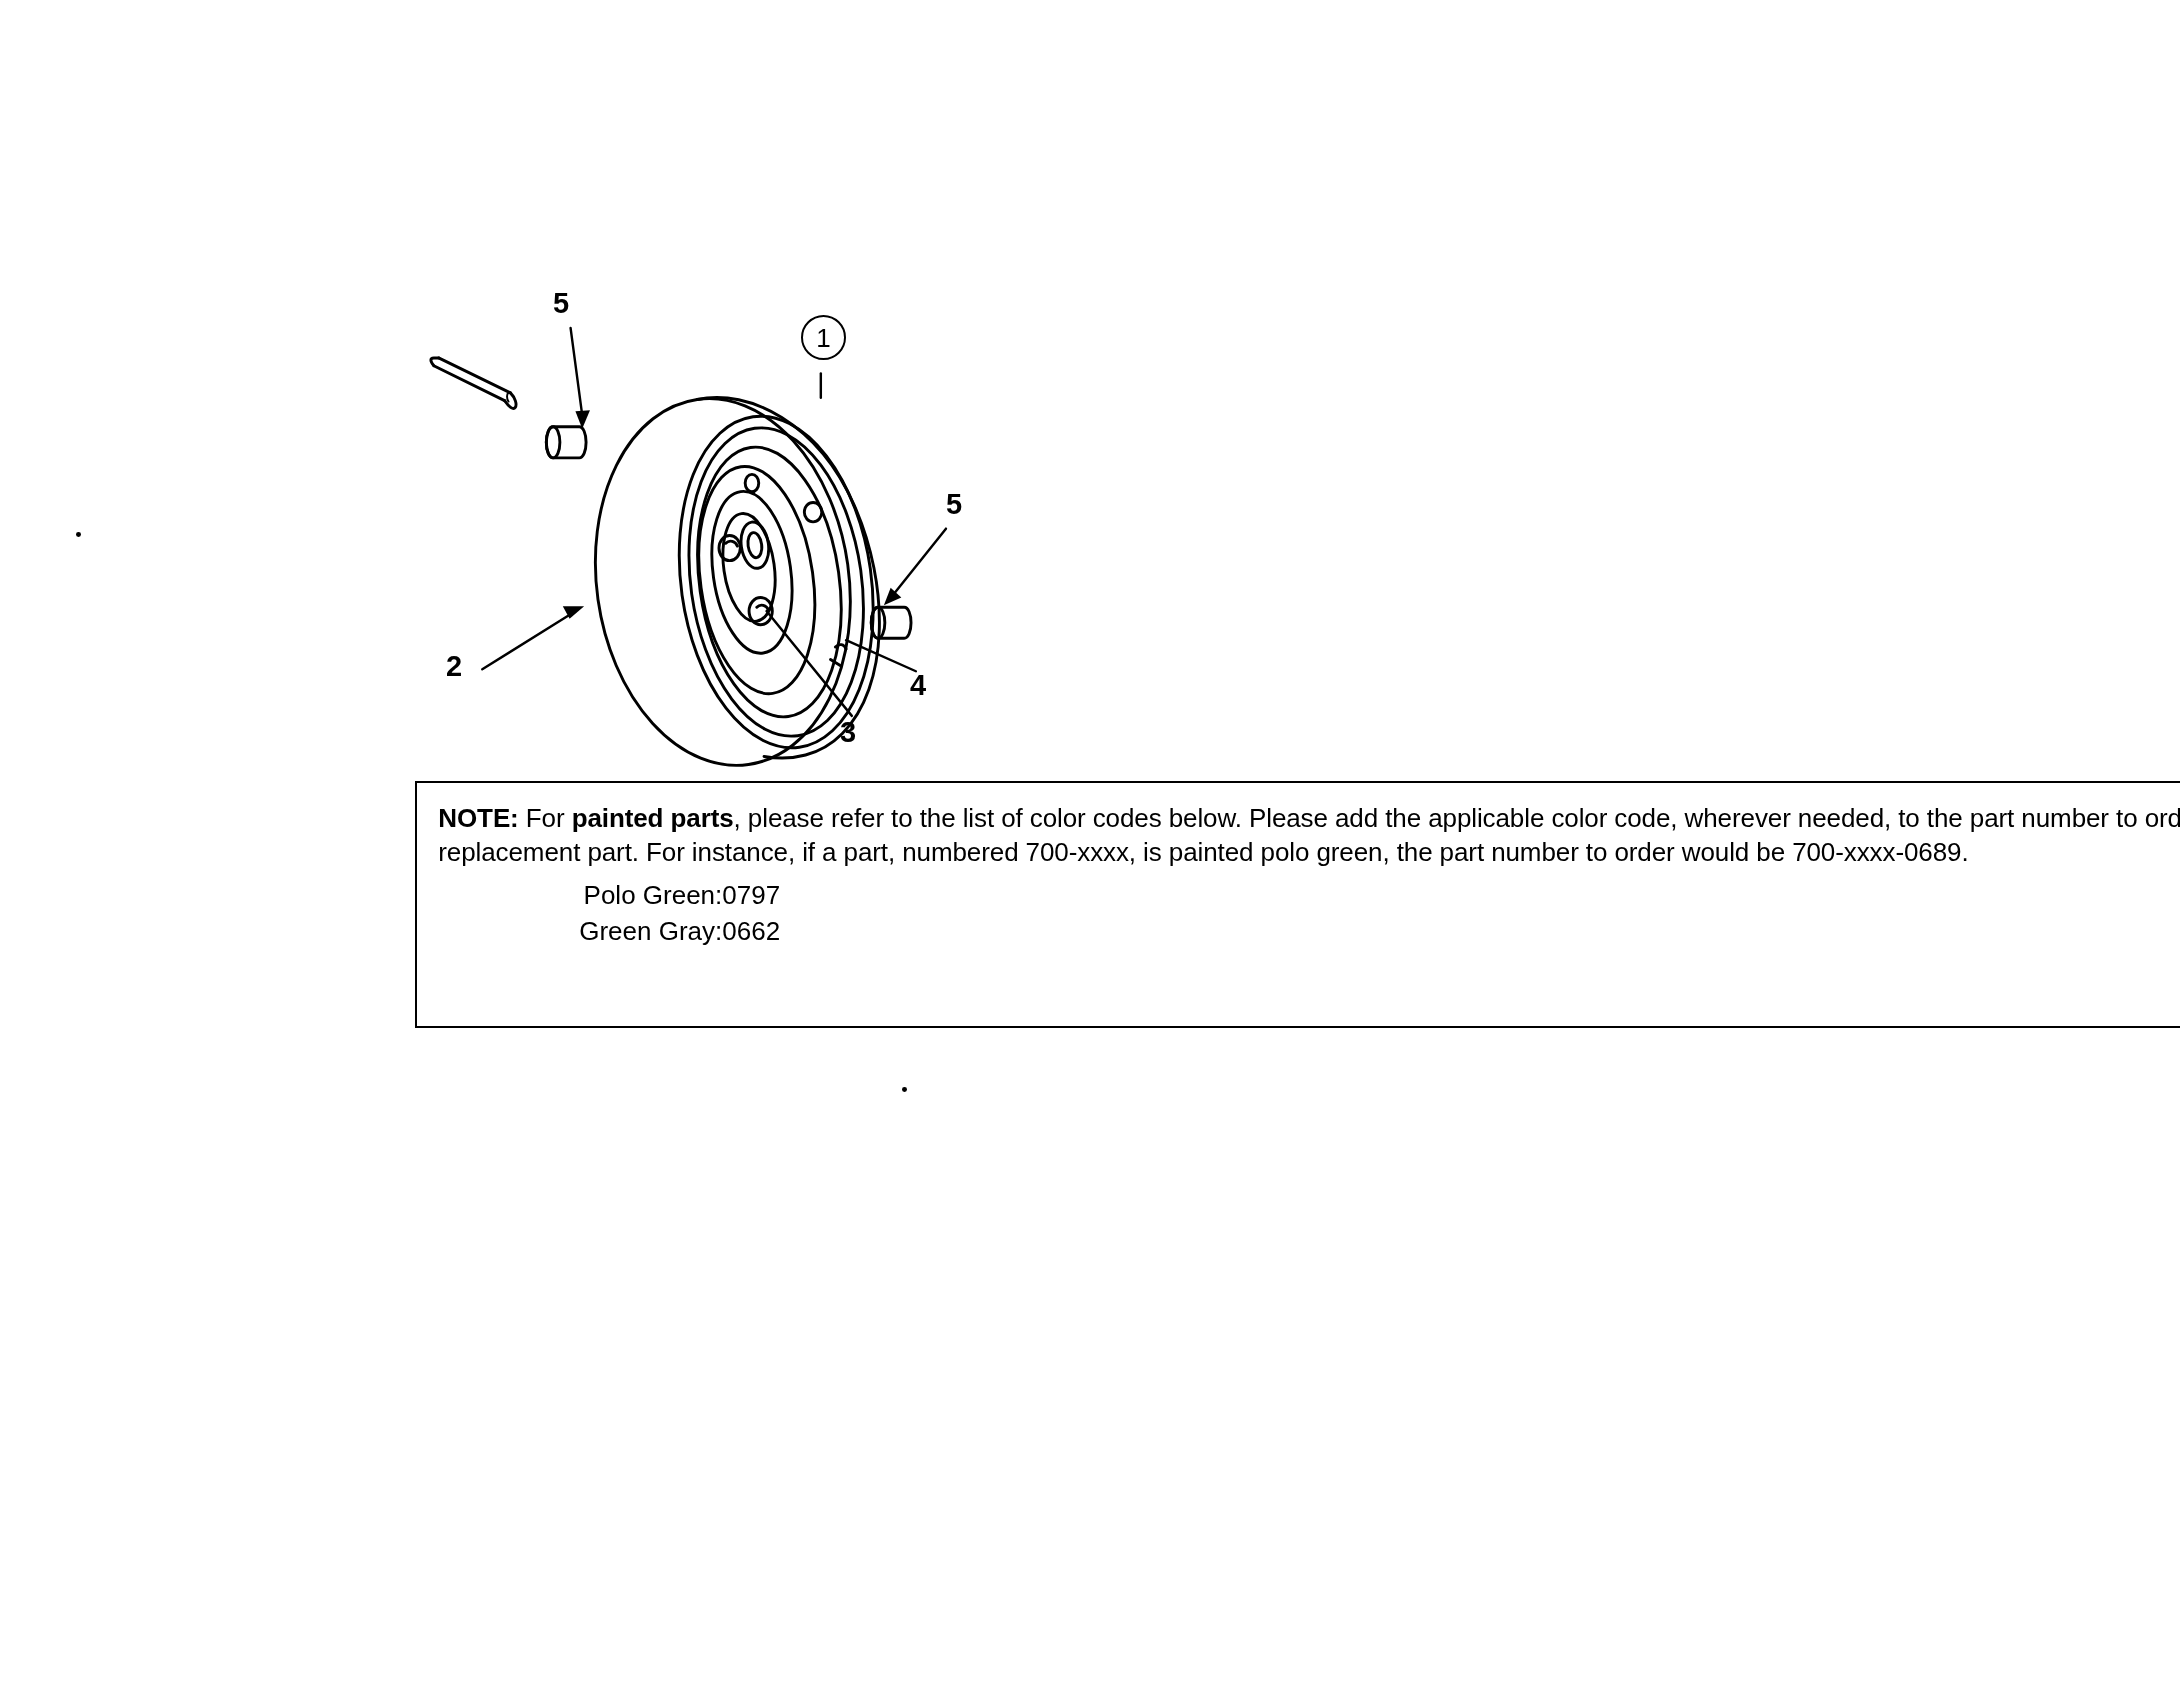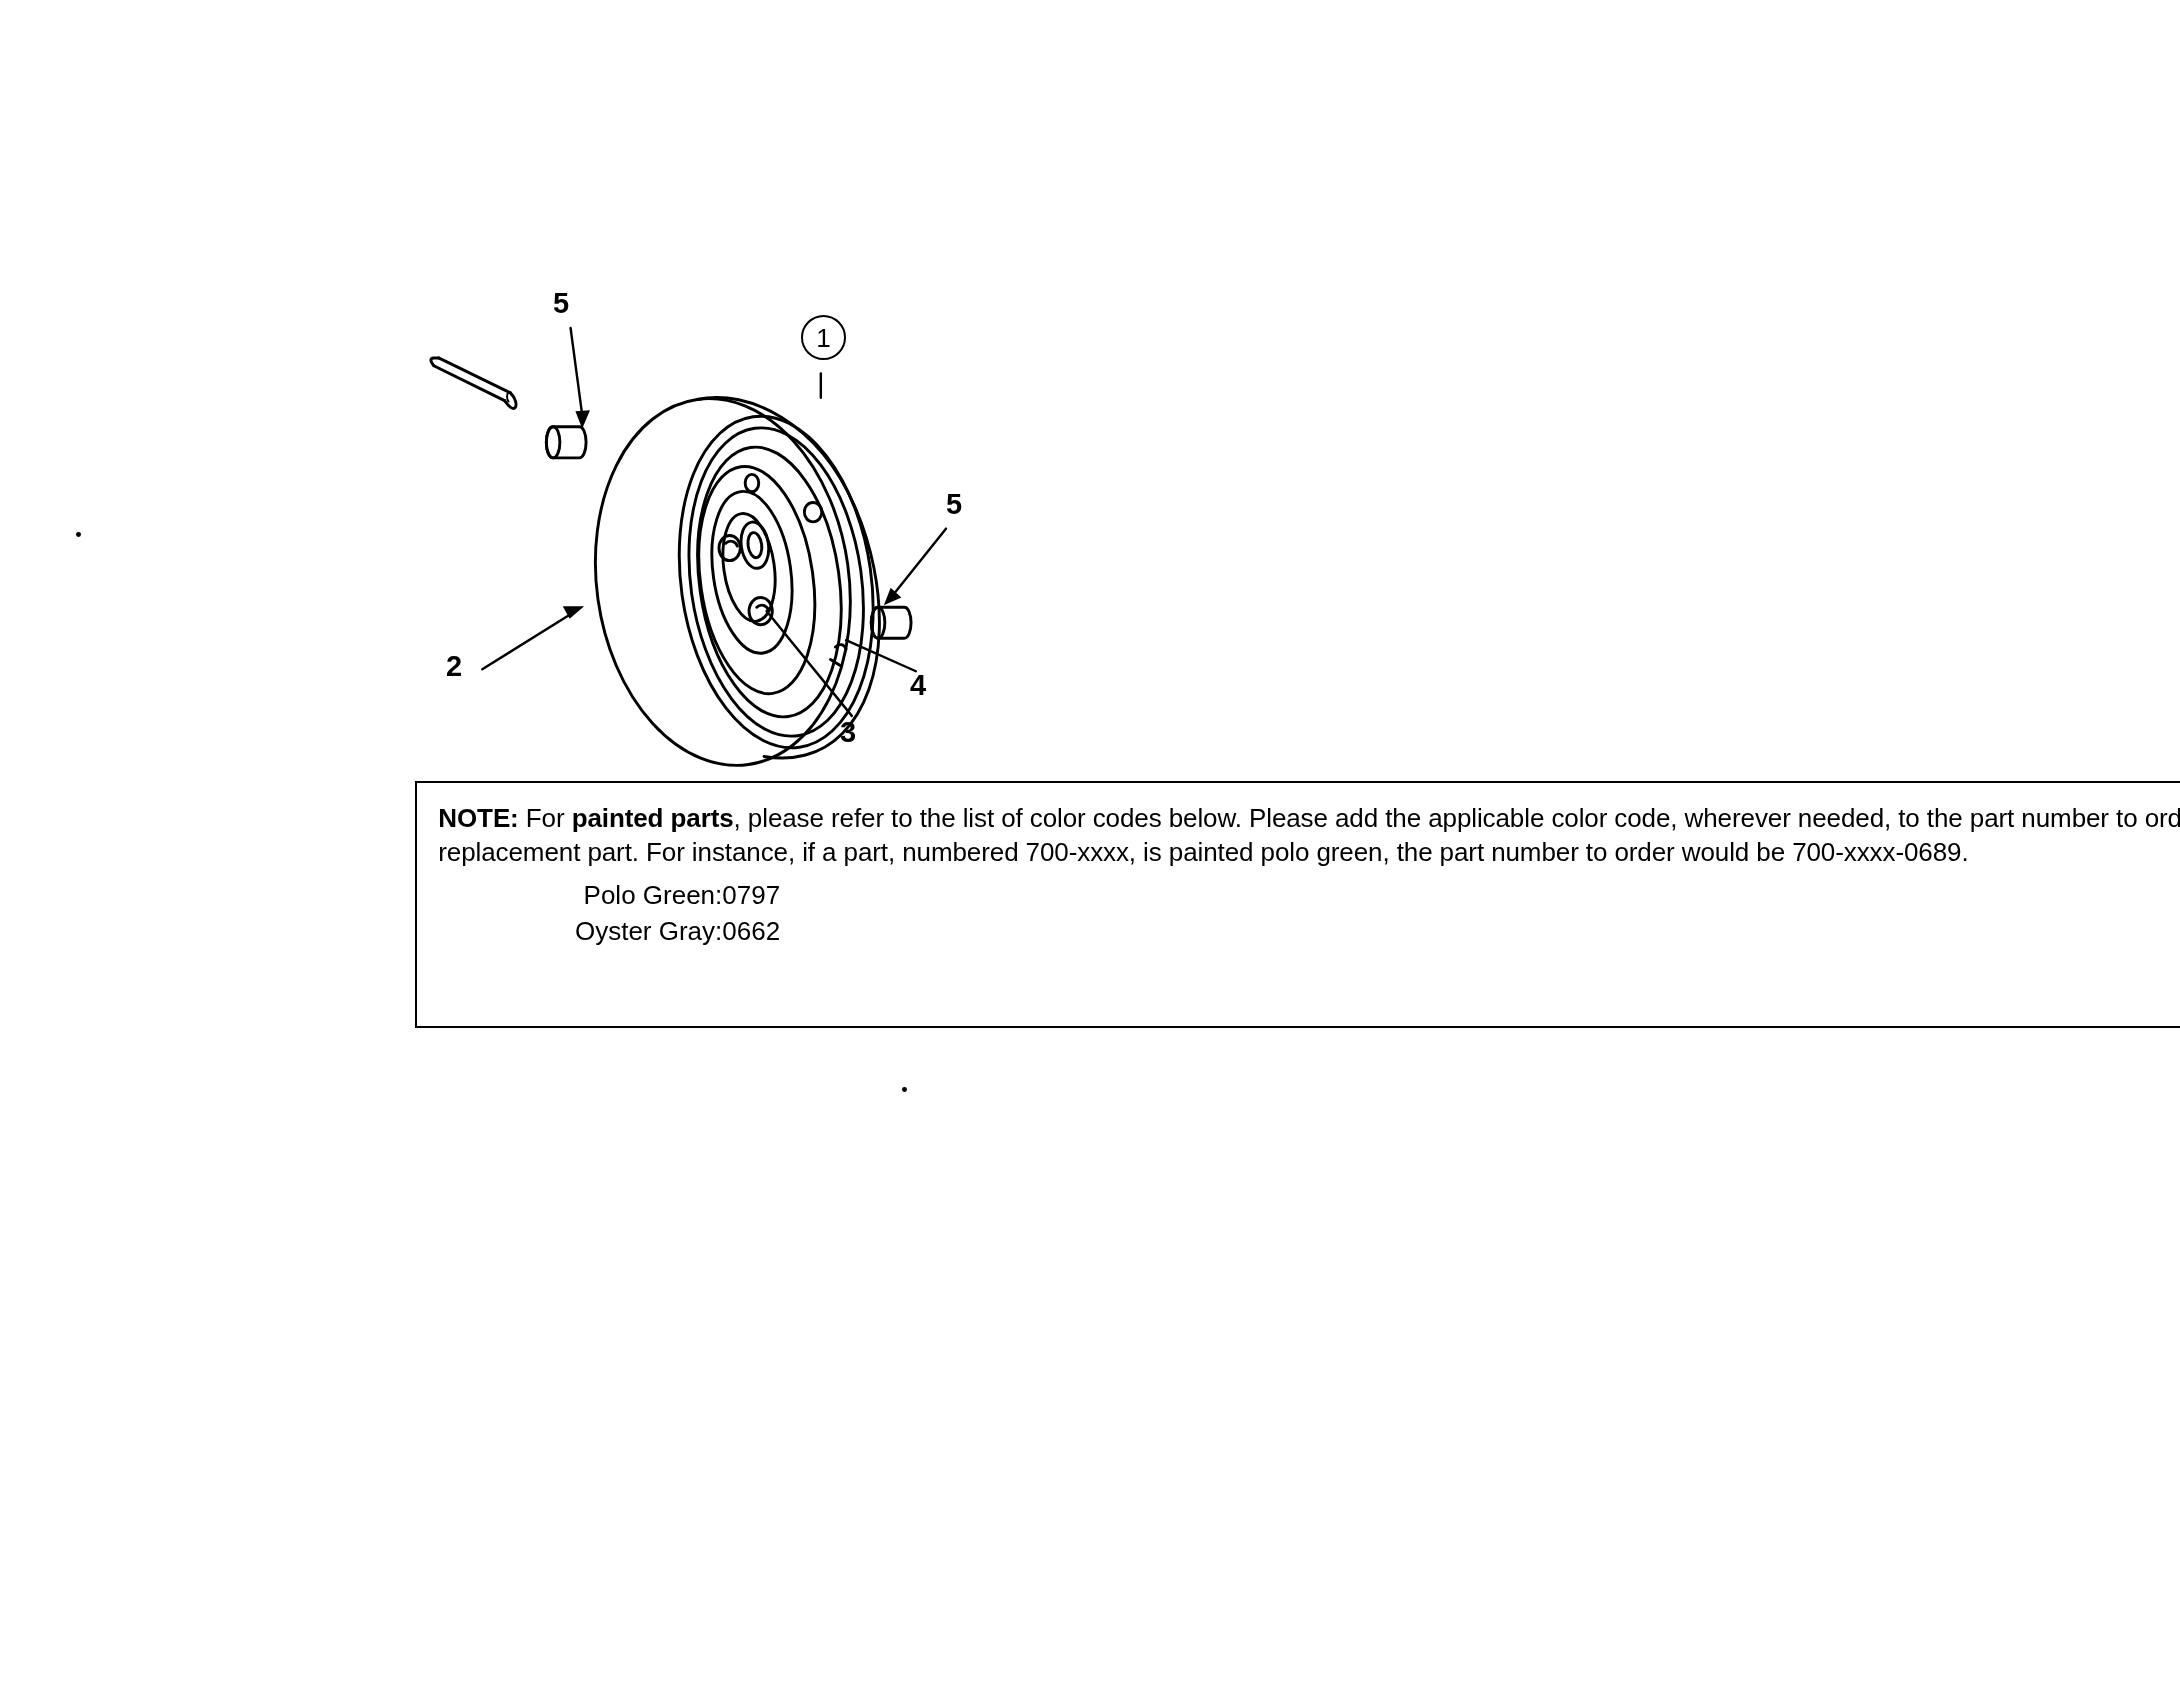--- a/index.html
+++ b/index.html
@@ -189,18 +189,18 @@
 
 <div id="note-box">
   <p id="note-paragraph"><span class="b">NOTE:</span><span> For </span><span class="b">painted parts</span><span>, please refer to the list of color codes below. Please add the applicable color code, wherever needed, to the part number to order a replacement part. For instance, if a part, numbered 700-xxxx, is painted polo green, the part number to order would be 700-xxxx-0689.</span></p>
 
   <div id="color-list">
     <div class="color-row">
       <span class="color-name">Polo Green:</span>
       <span class="color-code">0797</span>
     </div>
     <div class="color-row">
-      <span class="color-name">Oyster Gray:</span>
+      <span class="color-name">Green Gray:</span>
       <span class="color-code">0662</span>
     </div>
   </div>
 </div>
 
 
 </body></html>

